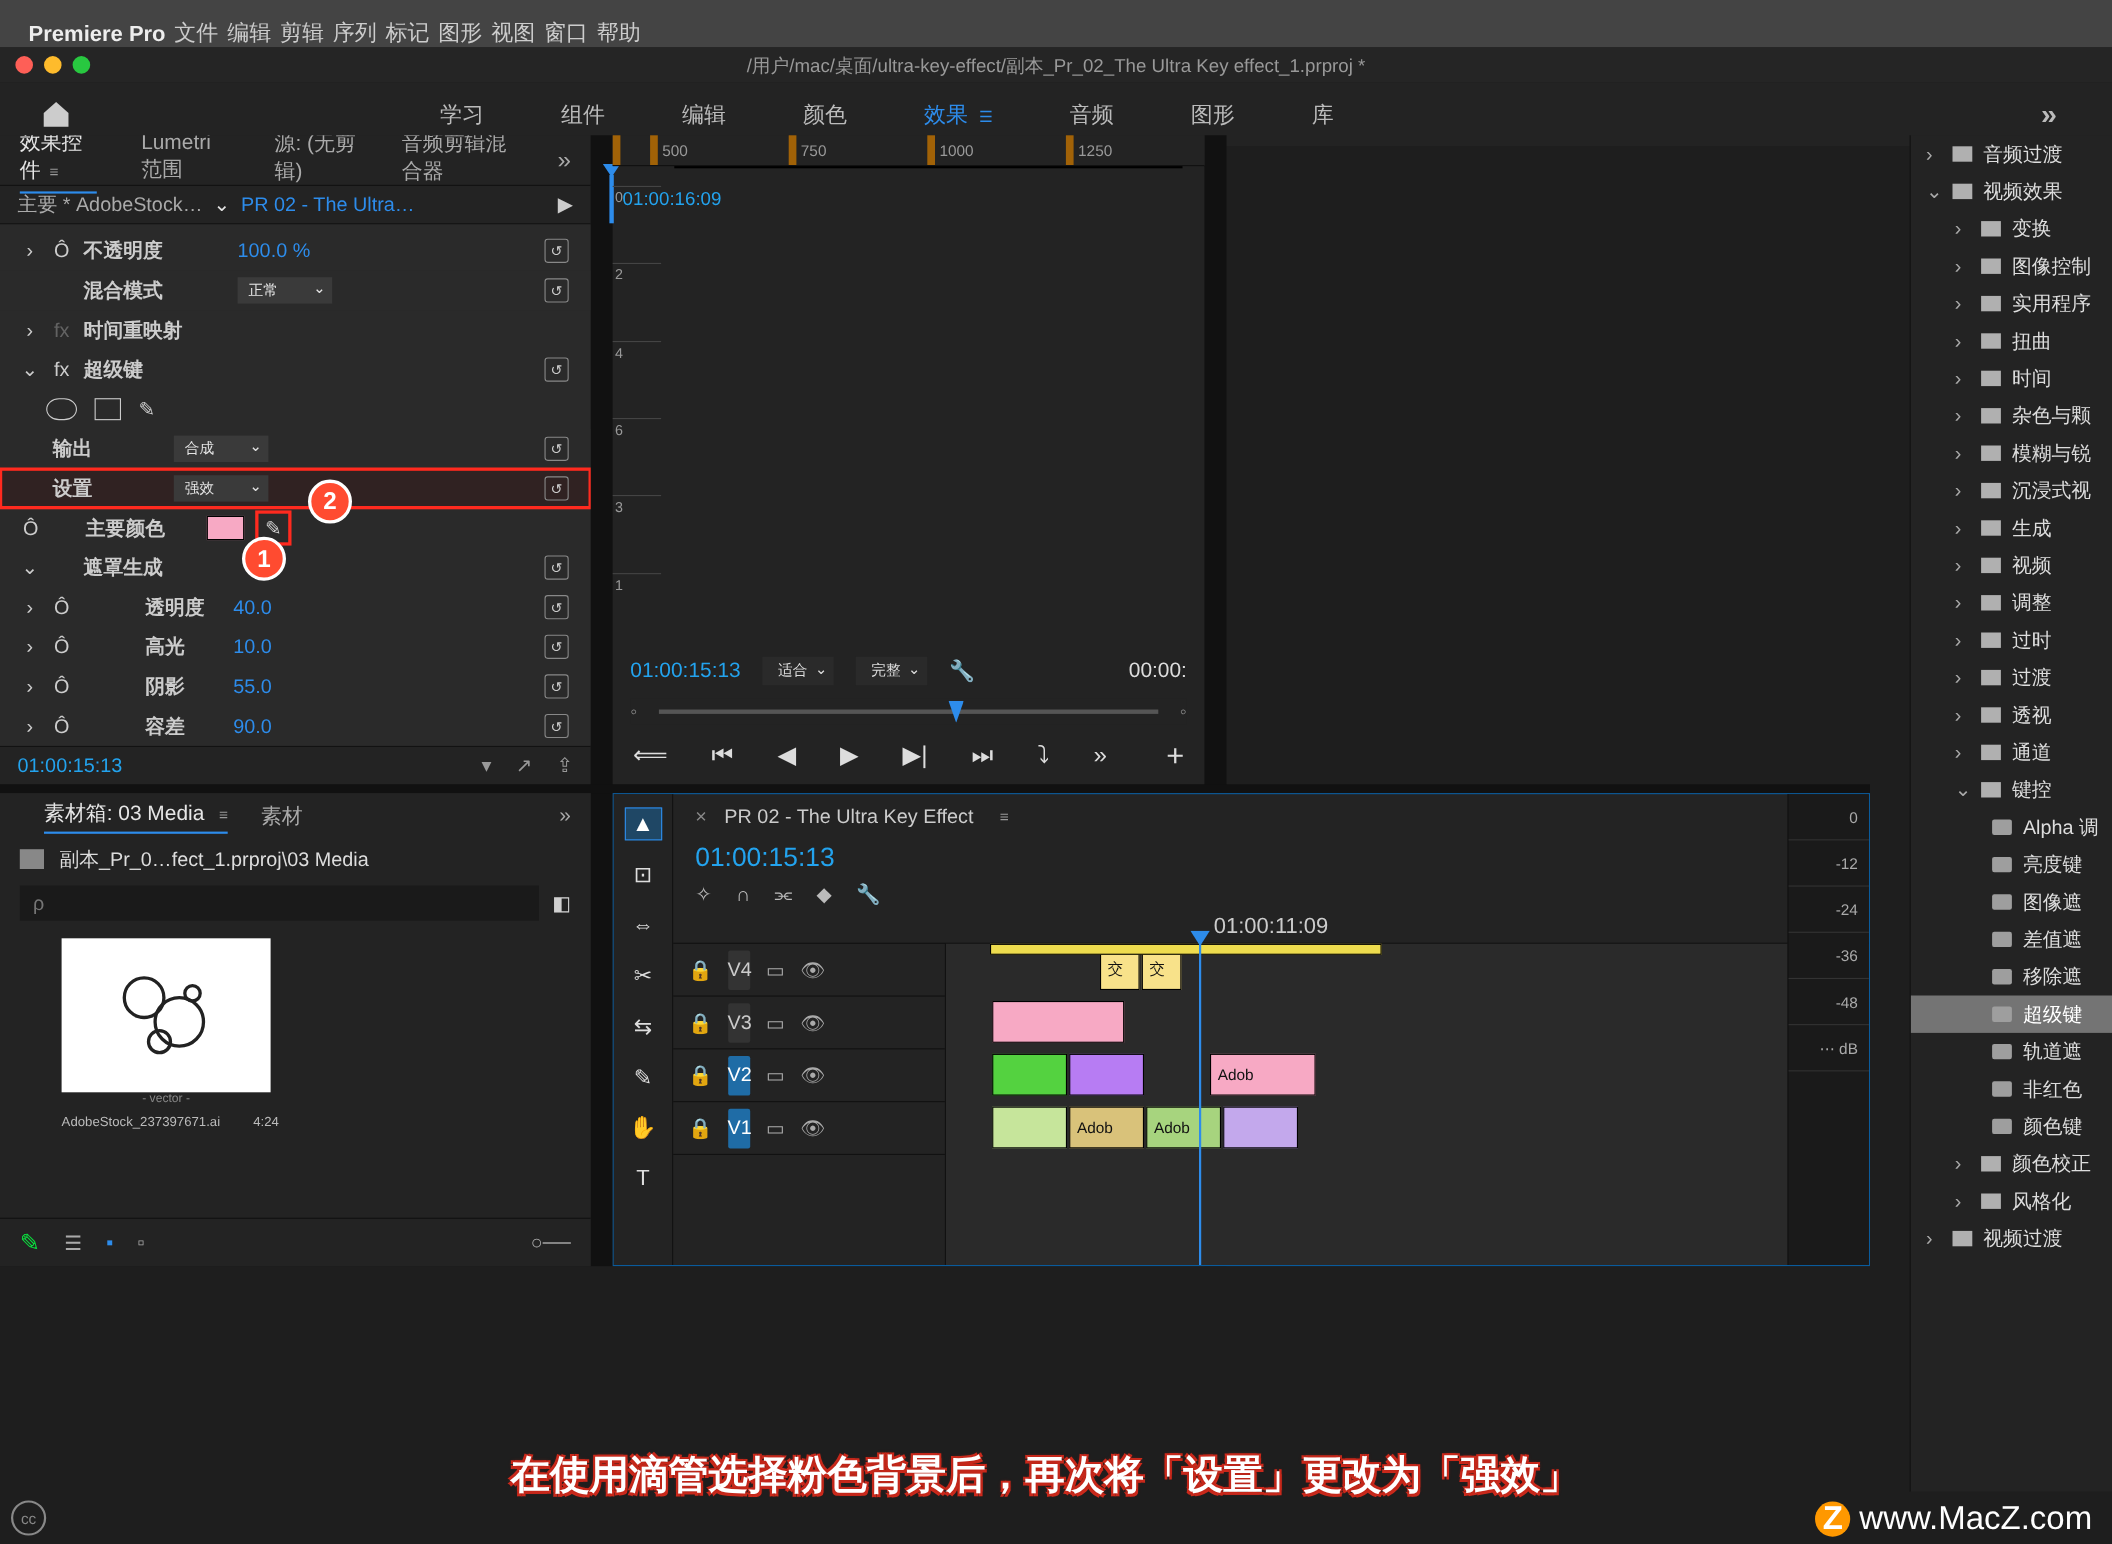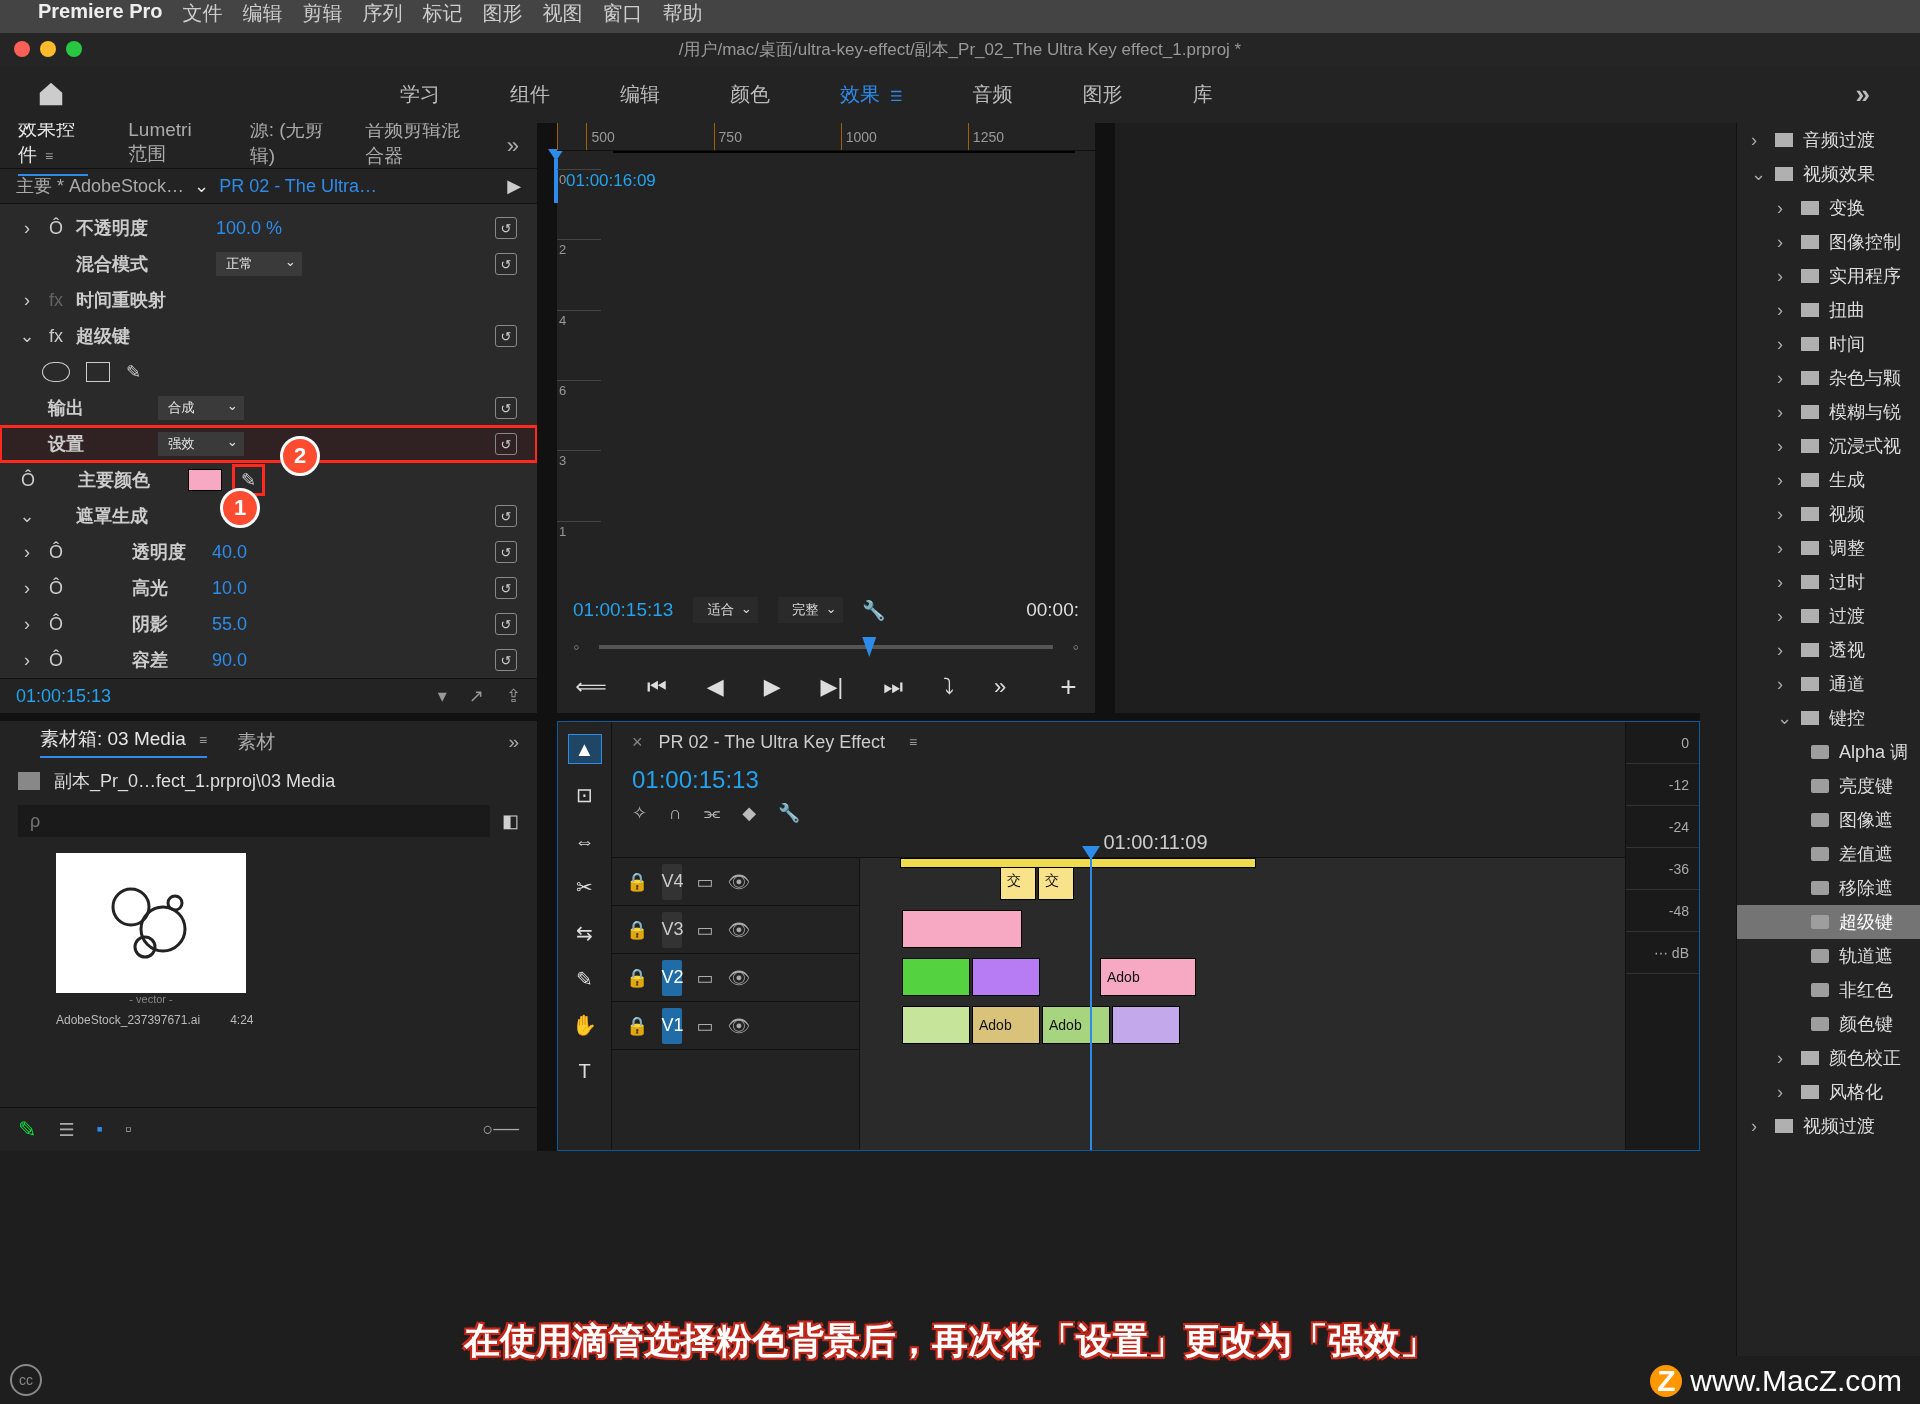--- a/index.html
+++ b/index.html
@@ -1,19 +1,19 @@
 <!DOCTYPE html>
 <html><head>
 <meta charset="utf-8">
 <style>
 * { margin:0; padding:0; box-sizing:border-box; font-family:-apple-system,BlinkMacSystemFont,"Helvetica Neue",sans-serif; -webkit-font-smoothing:antialiased; }
 body { background:#1e1e1e; color:#d0d0d0; font-size:18px; width:1920px; height:1404px; overflow:hidden; position:relative; }
 
 
-.mac-menu { height:33px; background:#444; display:flex; align-items:flex-start; padding:0 18px; gap:20px; color:#ccc; font-size:20px; }
+.mac-menu { height:43px; background:#444; display:flex; align-items:flex-end; padding:0 18px; gap:8px; color:#ccc; font-size:20px; }
 .mac-menu .apple { font-size:22px; color:#ddd; }
 .mac-menu .app-name { font-weight:700; color:#eee; }
 
 
 .win-bar { height:32px; background:#252525; display:flex; align-items:center; position:relative; }
 .traffic { display:flex; gap:10px; padding-left:14px; }
 .dot { width:16px; height:16px; border-radius:50%; }
 .dot.r{background:#fe5f57}.dot.y{background:#febb2c}.dot.g{background:#28c840}
 .win-title { position:absolute; left:0; right:0; text-align:center; color:#999; font-size:17px; }
 
@@ -57,21 +57,21 @@
 .hl-red { outline:3px solid #ff2a1f; outline-offset:-2px; background:#302222}
 
 .badge{position:absolute;width:40px;height:40px;border-radius:50%;background:#ff4b30;color:#fff;font-weight:700;display:flex;align-items:center;justify-content:center;font-size:22px;border:3px solid #fff}
 
 .tc-main{color:#23a3ee;font-size:18px;padding:6px 16px;border-top:1px solid #111;display:flex;align-items:center;gap:20px}
 .tc-icons{margin-left:auto;display:flex;gap:22px;color:#999}
 
 
 .prog-panel{grid-column:3;grid-row:1;background:#232323;display:flex;flex-direction:column}
 .ruler{height:28px;background:#232323;color:#999;font-size:14px;display:flex;border-bottom:1px solid #111}
-.ruler span{flex:1;border-left:1px solid #a16207;padding-left:4px;padding-top:6px}
+.ruler span{flex:1;border-left:7px solid #a16207;padding-left:4px;padding-top:6px}
 .viewer{flex:1;background:linear-gradient(135deg,#aacc3f 0%,#7fbf27 30%,#c9e089 60%,#8dbd38 100%);margin:0 20px 0 56px;position:relative;border:1px solid #000}
 .kid{position:absolute;right:6%;top:14%;width:56%;height:80%;background:radial-gradient(ellipse at 60% 30%,#f7dcc2,#e4b890 60%,#caa070);border-radius:50% 42% 50% 48%}
 .sideruler{position:absolute;left:0;top:46px;bottom:0;width:44px;display:flex;flex-direction:column;color:#999;font-size:13px}
 .sideruler span{flex:1;border-top:1px solid #444;padding:2px}
 .prog-ctrl{padding:6px 16px 10px;}
 .prog-row1{display:flex;align-items:center;gap:20px;font-size:19px}
 .prog-row1 .tc{color:#23a3ee;font-weight:500}
 .fit-sel{background:#2a2a2a;color:#ddd;padding:4px 24px 4px 14px;border:none;position:relative}
 .fit-sel::after{content:"⌄";position:absolute;right:6px}
 .wrench{color:#bbb}

